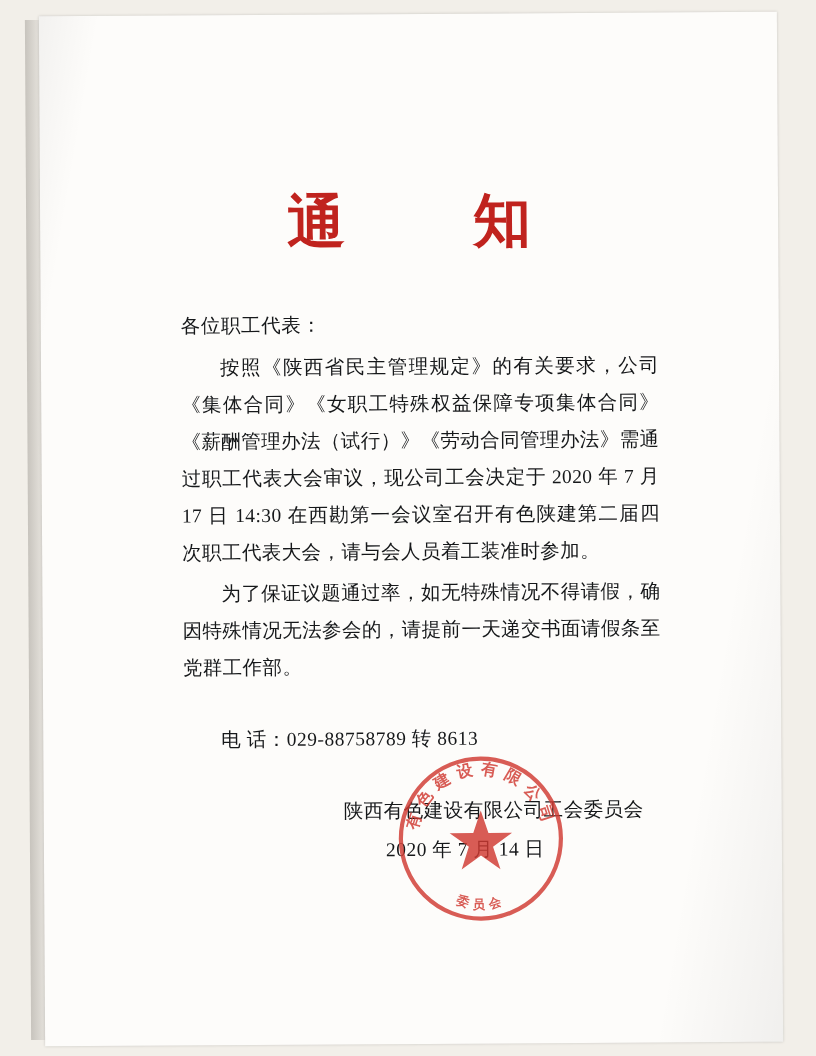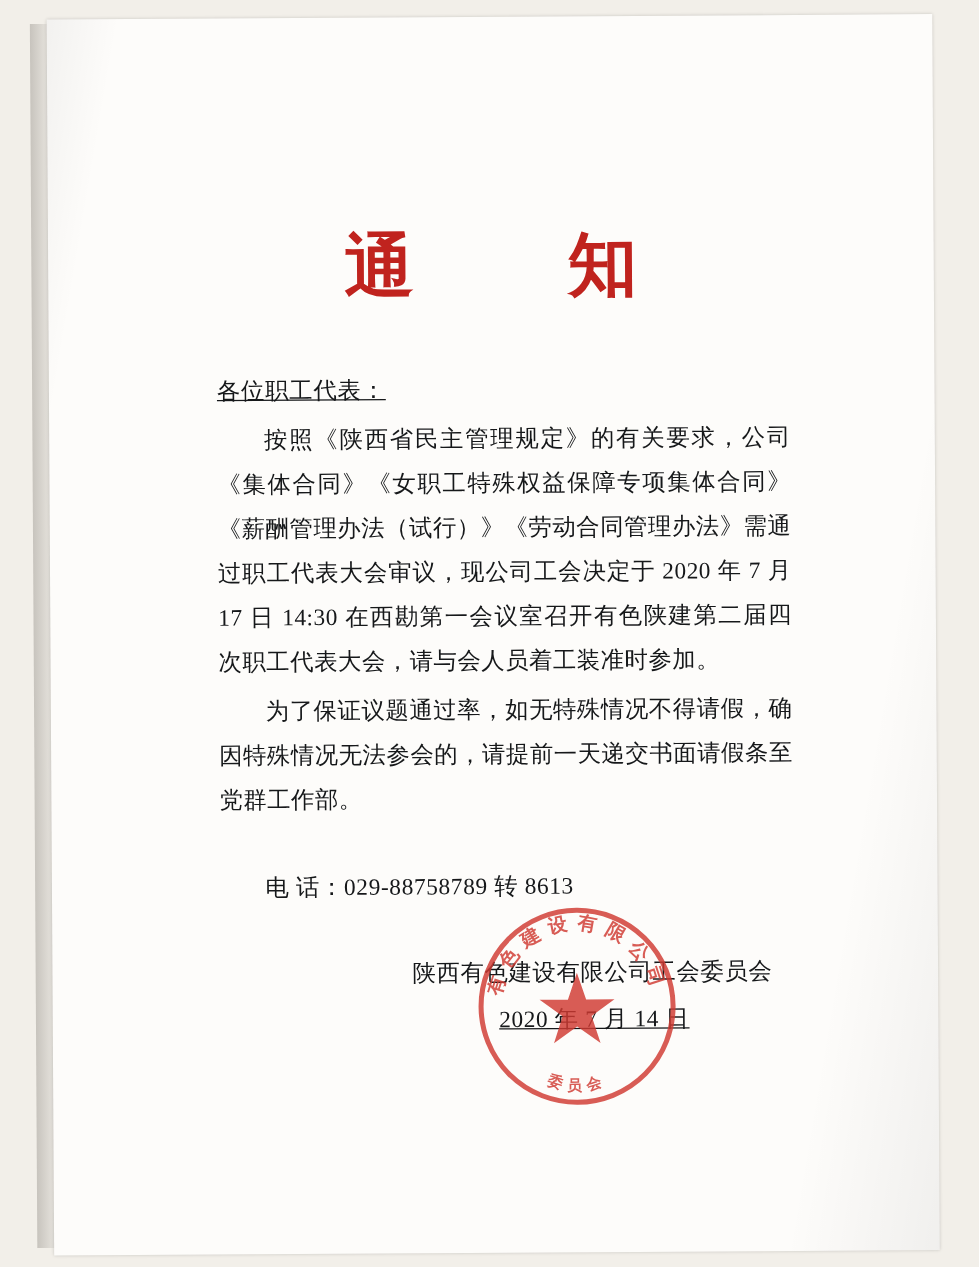--- a/index.html
+++ b/index.html
@@ -78,21 +78,20 @@
     line-height: 1;
   }
 
   .salutation {
     position: absolute;
     left: 140px;
     top: 297px;
     font-size: 19.5px;
     color: #16181a;
     letter-spacing: 0.6px;
-    text-decoration: underline;
   }
 
   .body-block {
     position: absolute;
     left: 140px;
     width: 478px;
     font-size: 19.5px;
     line-height: 37px;
     color: #16181a;
     text-align: justify;
@@ -114,21 +113,21 @@
   #contact-person { top: 672px; left: 178px; }
   #contact-phone  { top: 711px; left: 178px; }
 
   .signature {
     position: absolute;
     font-size: 19.5px;
     color: #16181a;
     letter-spacing: 0.5px;
   }
   #sign-org  { top: 783px; left: 300px; }
-  #sign-date { top: 822px; left: 372px; text-decoration: underline; }
+  #sign-date { top: 822px; left: 342px; }
 
   
   #official-seal {
     position: absolute;
     left: 352px;
     top: 740px;
     width: 170px;
     height: 170px;
     pointer-events: none;
     opacity: 0.82;

